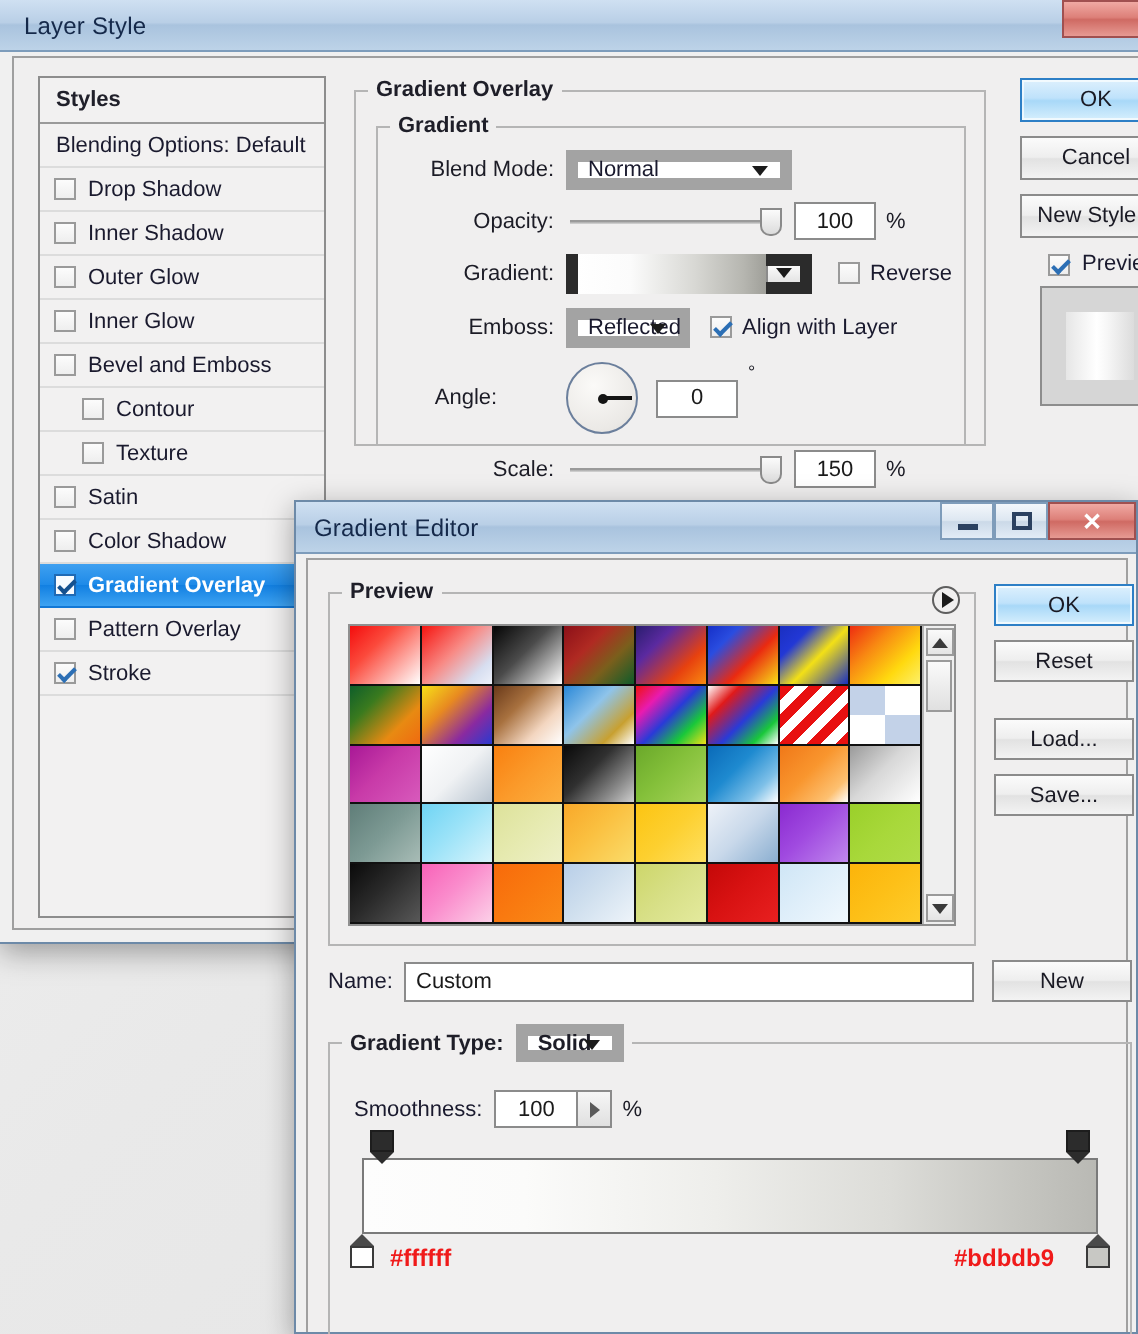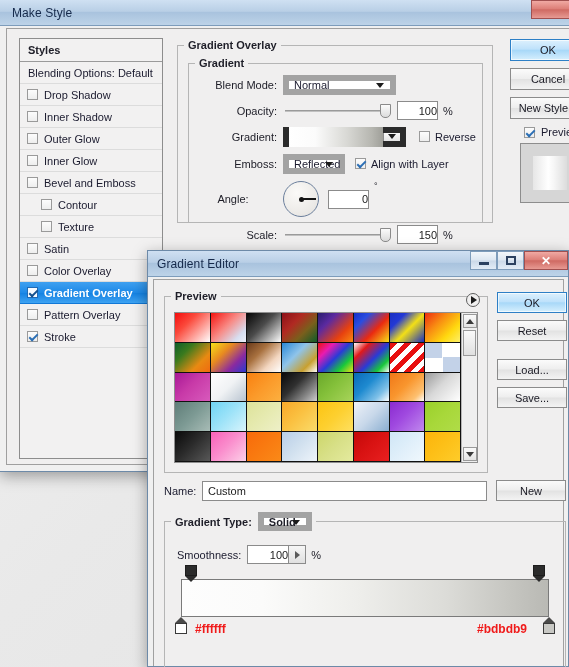--- a/index.html
+++ b/index.html
@@ -149,21 +149,21 @@
     display: flex; align-items: center; justify-content: center;
   }
   .combo.boxed .arw-btn i {
     width: 0; height: 0;
     border-left: 4px solid transparent; border-right: 4px solid transparent;
     border-top: 5px solid #1b1b1b;
   }
 
   .numfield {
     height: 19px; border: 1px solid #8b8b8b; background: #fff;
-    font-size: 11px; display: flex; align-items: center; justify-content: flex-end;
+    font-size: 11px; display: flex; align-items: center; justify-content: center;
     color: #1a1a1a;
   }
   .unit { font-size: 11px; margin-left: 5px; color: #1c1c26; }
 
   .slider { position: relative; height: 16px; display: flex; align-items: center; }
   .slider .track {
     height: 2px; width: 100%;
     background: linear-gradient(180deg,#a9a9a9,#d8d8d8);
     border-top: 1px solid #9a9a9a;
   }
@@ -349,21 +349,21 @@
     white-space: nowrap;
   }
 </style>
 </head>
 <body>
 
 <div id="desktop"></div>
 
 <div class="win" id="layerStyle">
   <div class="titlebar">
-    <span class="title">Make Style</span>
+    <span class="title">Layer Style</span>
     <div class="winbtns">
       <div class="wbtn close"></div>
     </div>
   </div>
 
   <div class="body">
 
     <div id="stylesList">
       <div class="lst-head">Styles</div>
       <div id="stylesRows">
@@ -397,21 +397,21 @@
           <div class="lst-row indent">
             <span class="cb"></span>
             <span>Texture</span>
           </div>
           <div class="lst-row">
             <span class="cb"></span>
             <span>Satin</span>
           </div>
           <div class="lst-row">
             <span class="cb"></span>
-            <span>Color Overlay</span>
+            <span>Color Shadow</span>
           </div>
           <div class="lst-row sel">
             <span class="cb on"></span>
             <span>Gradient Overlay</span>
           </div>
           <div class="lst-row">
             <span class="cb"></span>
             <span>Pattern Overlay</span>
           </div>
           <div class="lst-row">

